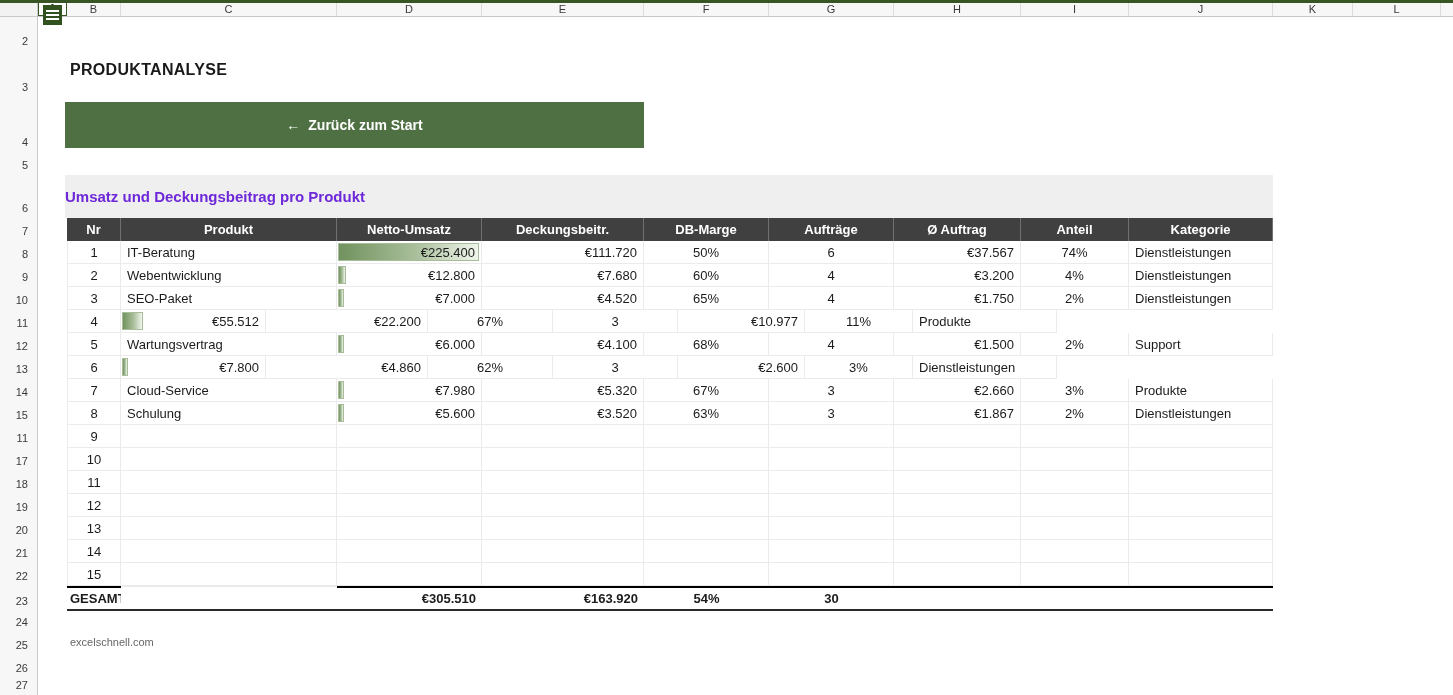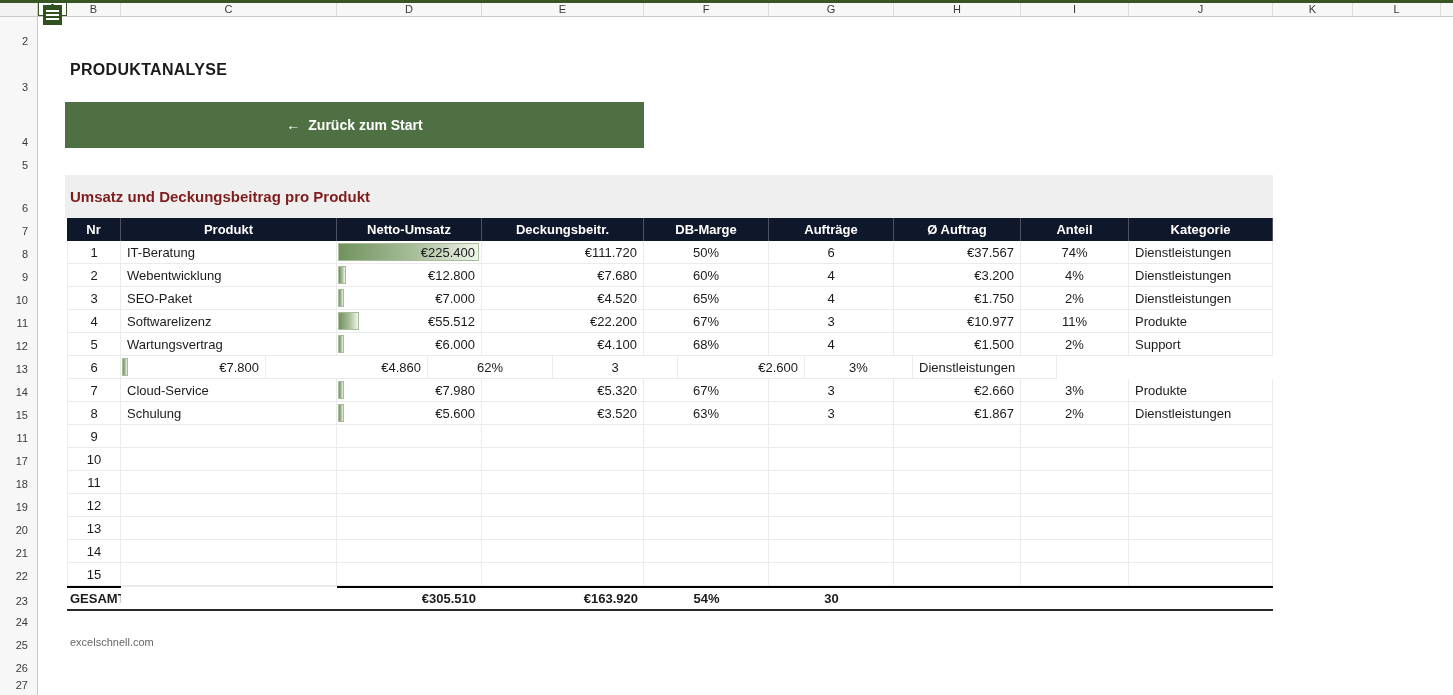--- a/index.html
+++ b/index.html
@@ -18,29 +18,29 @@
 
   
   .menu-shape{position:absolute;left:43px;top:5px;width:19px;height:20px;background:#31511f;z-index:7;display:flex;flex-direction:column;justify-content:center;gap:2px;padding:0 3px;cursor:pointer}
   .menu-shape span{display:block;height:2px;background:#fff}
 
   
   .sheet{position:absolute;left:38px;top:17px;width:1415px;height:678px;background:#fff}
   .title{position:absolute;left:32px;top:44px;font-size:16px;font-weight:bold;color:#1a1a1a;letter-spacing:.3px}
   .backbtn{position:absolute;left:27px;top:85px;width:579px;height:46px;background:#4f7042;color:#fff;font-weight:bold;font-size:14px;border:none;display:flex;align-items:center;justify-content:center;gap:8px;cursor:pointer;font-family:inherit}
   .banner{position:absolute;left:27px;top:158px;width:1208px;height:43px;background:#efefef;display:flex;align-items:center}
-  .banner span{font-size:15px;font-weight:bold;color:#7f1d1d;padding-left:5px}
+  .banner span{font-size:15px;font-weight:bold;color:#6d28d9;}
   .footer{position:absolute;left:32px;top:619px;font-size:11px;color:#666;cursor:pointer}
 
   
   .tbl{position:absolute;left:29px;top:201px;width:1206px;background:#fff}
   .trow{display:flex}
   .tc{height:23px;display:flex;align-items:center;font-size:13px;color:#1b1b1b;border-right:1px solid #ebebeb;border-bottom:1px solid #ebebeb;position:relative;padding:0 6px;white-space:nowrap;overflow:hidden}
   .trow .tc:first-child{border-left:1px solid #ebebeb}
-  .trow.head .tc{background:#0f172a;color:#fff;font-weight:bold;justify-content:center;border-right:1px solid rgba(255,255,255,.25);border-bottom:none;border-left:none}
+  .trow.head .tc{background:#404040;color:#fff;font-weight:bold;justify-content:center;border-right:1px solid rgba(255,255,255,.25);border-bottom:none;border-left:none}
   .tc.al{justify-content:flex-start}
   .tc.ar{justify-content:flex-end}
   .tc.ac{justify-content:center}
   .bar{position:absolute;left:1px;top:2px;bottom:2px;background:linear-gradient(90deg,#71925e 0%,#a9bf9b 55%,#f1f5ed 100%);border:1px solid #a8bc9a;z-index:0}
   .tc .val{position:relative;z-index:1}
   .trow.total .tc{height:25px;font-weight:bold;border-right:none;border-left:none;border-bottom:2px solid #2a2a2a;border-top:2px solid #000;background:#fff;overflow:visible}
   .trow.total .tc.nb{border-top:1px solid #ebebeb}
   .trow.total .tc:first-child{padding-left:3px}
 </style>
 </head>
@@ -150,21 +150,20 @@
           </div>
           <div class="tc ar" style="width: 162px;">€4.520</div>
           <div class="tc ac" style="width: 125px;">65%</div>
           <div class="tc ac" style="width: 125px;">4</div>
           <div class="tc ar" style="width: 127px;">€1.750</div>
           <div class="tc ac" style="width: 108px;">2%</div>
           <div class="tc al" style="width: 144px;">Dienstleistungen</div>
         </div>
         <div class="trow">
           <div class="tc ac" style="width: 54px;">4</div>
-          <div class="tc al" style="width: 216px;">Softwarelizenz</div>
           <div class="tc ar" style="width: 145px;">
             <div class="bar" style="width: 14.6096%;"></div>
             <span class="val">€55.512</span>
           </div>
           <div class="tc ar" style="width: 162px;">€22.200</div>
           <div class="tc ac" style="width: 125px;">67%</div>
           <div class="tc ac" style="width: 125px;">3</div>
           <div class="tc ar" style="width: 127px;">€10.977</div>
           <div class="tc ac" style="width: 108px;">11%</div>
           <div class="tc al" style="width: 144px;">Produkte</div>

